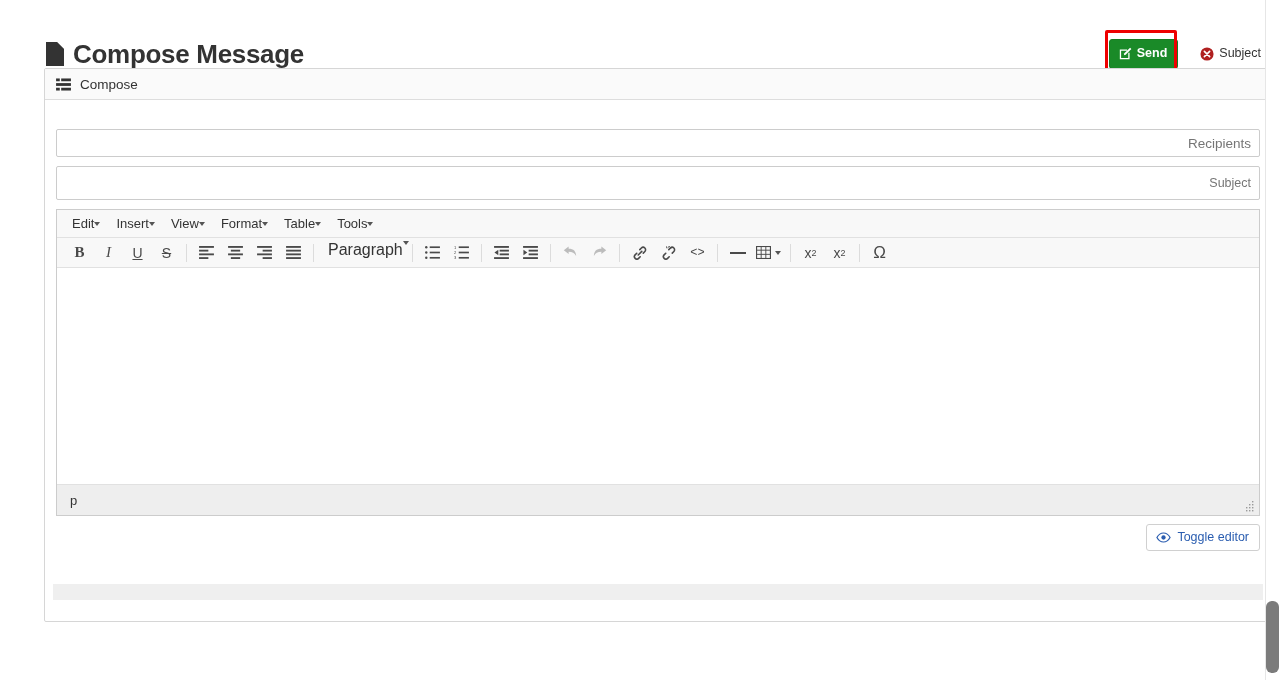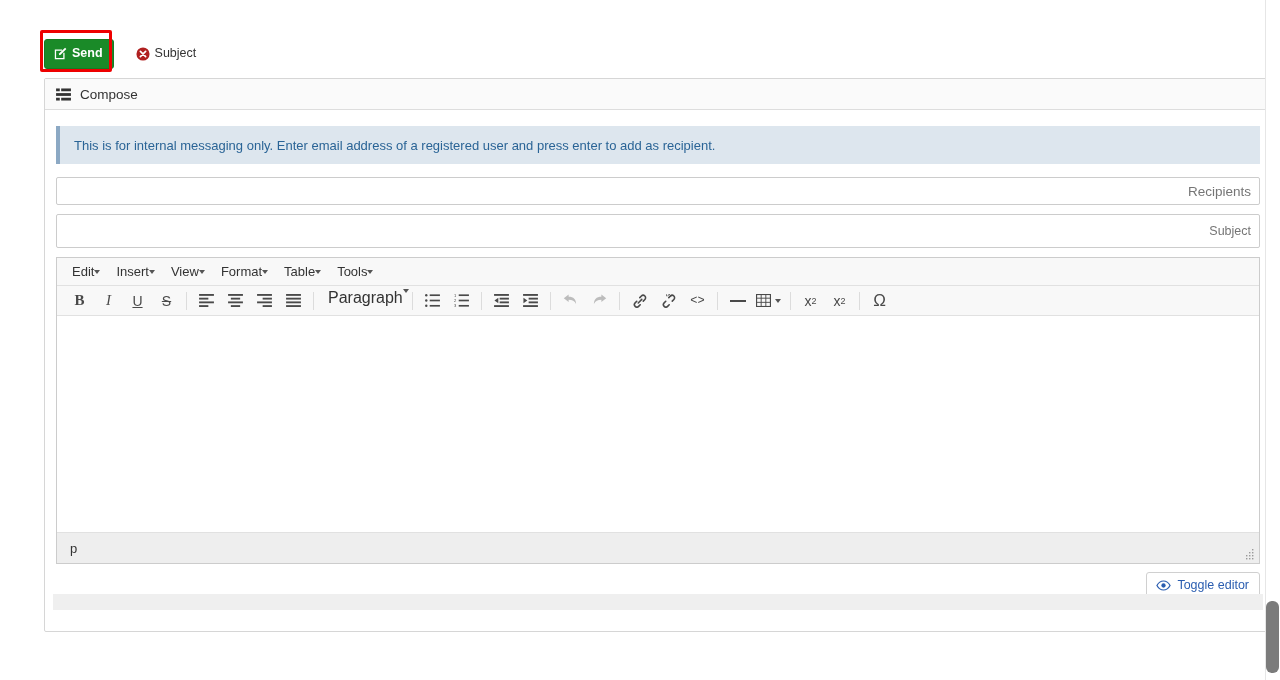--- a/index.html
+++ b/index.html
@@ -78,21 +78,21 @@
   }
   .btn-cancel {
     background: #ffffff;
     border-color: #ffffff;
     color: #333333;
   }
 
   
   .panel {
     position: absolute;
-    left: 44px; top: 78px;
+    left: 44px; top: 68px;
     width: 1228px; height: 554px;
     background: #ffffff;
     border: 1px solid #d6d6d6;
     border-radius: 2px;
   }
   .panel-head {
     height: 31px;
     background: #fafafa;
     border-bottom: 1px solid #dddddd;
     display: flex;
@@ -288,20 +288,30 @@
   }
 
   svg { display: block; }
 </style>
 </head>
 <body>
 
 <div class="page">
 
   <div class="page-header">
+    <div class="title-wrap">
+      <span class="file-icon">
+        <svg width="22" height="26" viewBox="0 0 22 26">
+          <path d="M2 1 h11 l7 7 v17 h-18 z" fill="#333333"></path>
+          <path d="M13 1 v7 h7 z" fill="#ffffff"></path>
+          <path d="M13 1 l7 7 h-7 z" fill="#333333"></path>
+        </svg>
+      </span>
+      <span class="title-text">Compose Message</span>
+    </div>
 
     <div class="header-actions">
       <div style="position:relative; display:inline-flex; align-items:flex-end;">
         <button class="btn btn-send">
           <span>
             <svg width="13" height="13" viewBox="0 0 16 16">
               <path d="M1 3 h9 v1.6 h-7.4 v8.8 h8.8 V7 h1.6 v8 H1 z" fill="#ffffff"></path>
               <path d="M13.6 0.8 l1.6 1.6 -7 7 -2.2 0.6 0.6 -2.2 z" fill="#ffffff"></path>
             </svg>
           </span>
@@ -332,23 +342,20 @@
           <rect x="0" y="5.5" width="16" height="3" fill="#333"></rect>
           <rect x="0" y="10.5" width="4" height="3" fill="#333"></rect>
           <rect x="5.5" y="10.5" width="10.5" height="3" fill="#333"></rect>
         </svg>
       </span>
       <span class="panel-head-title">Compose</span>
     </div>
 
     <div class="panel-body">
 
-      <div class="alert">
-        <span>This is for internal messaging only. Enter email address of a registered user and press enter to add as recipient.</span>
-      </div>
 
       <input class="field recipients" type="text" placeholder="Recipients" style="">
 
       <input class="field subject" type="text" placeholder="Subject" style="">
 
       
       <div class="editor">
 
         <div class="mce-menubar">
           <div class="mce-menu-item">

